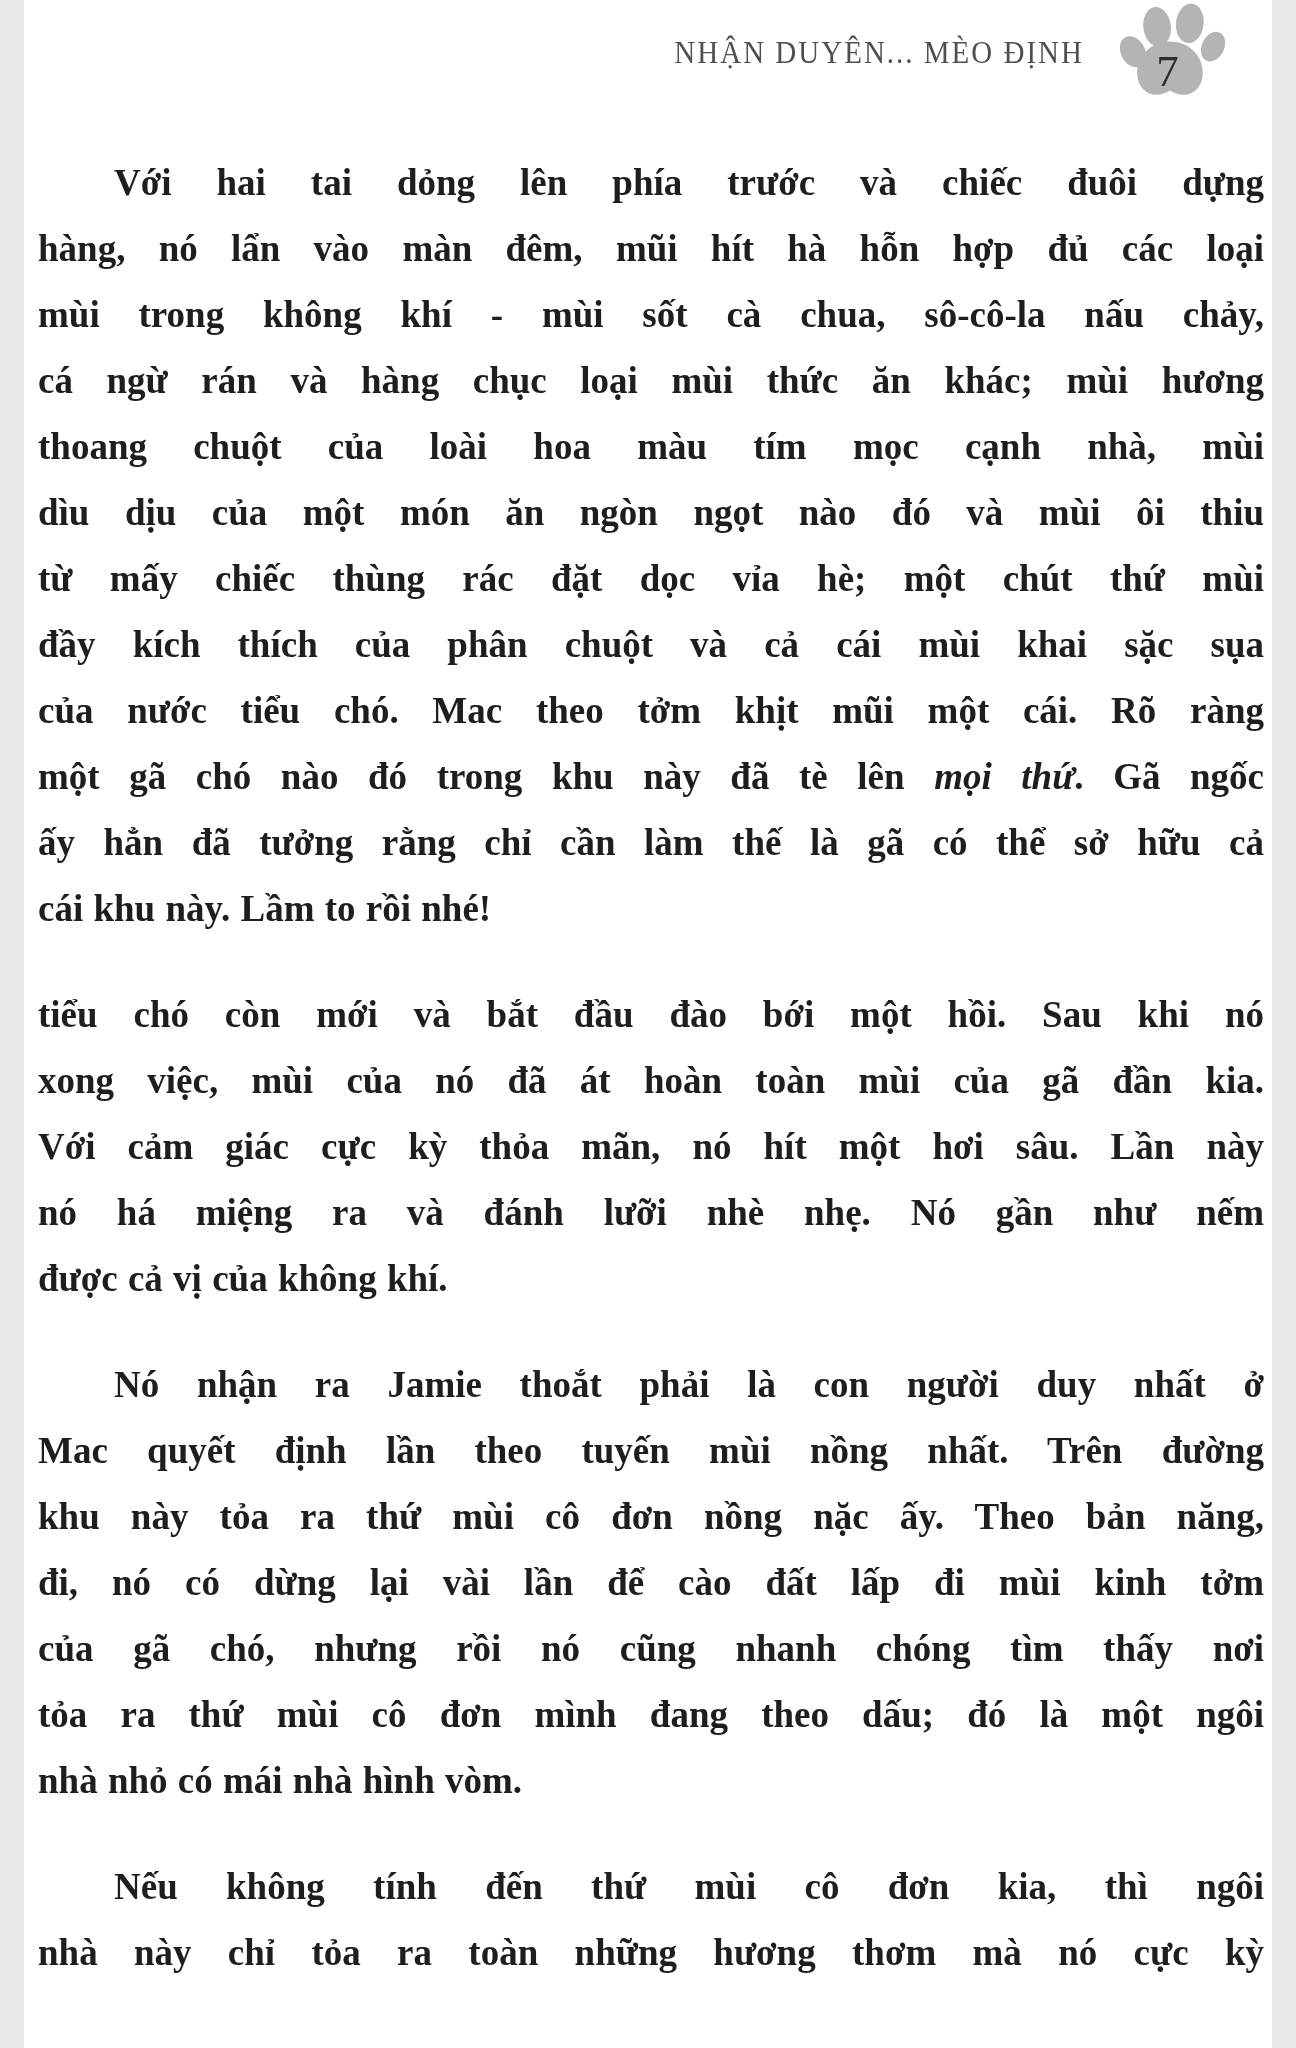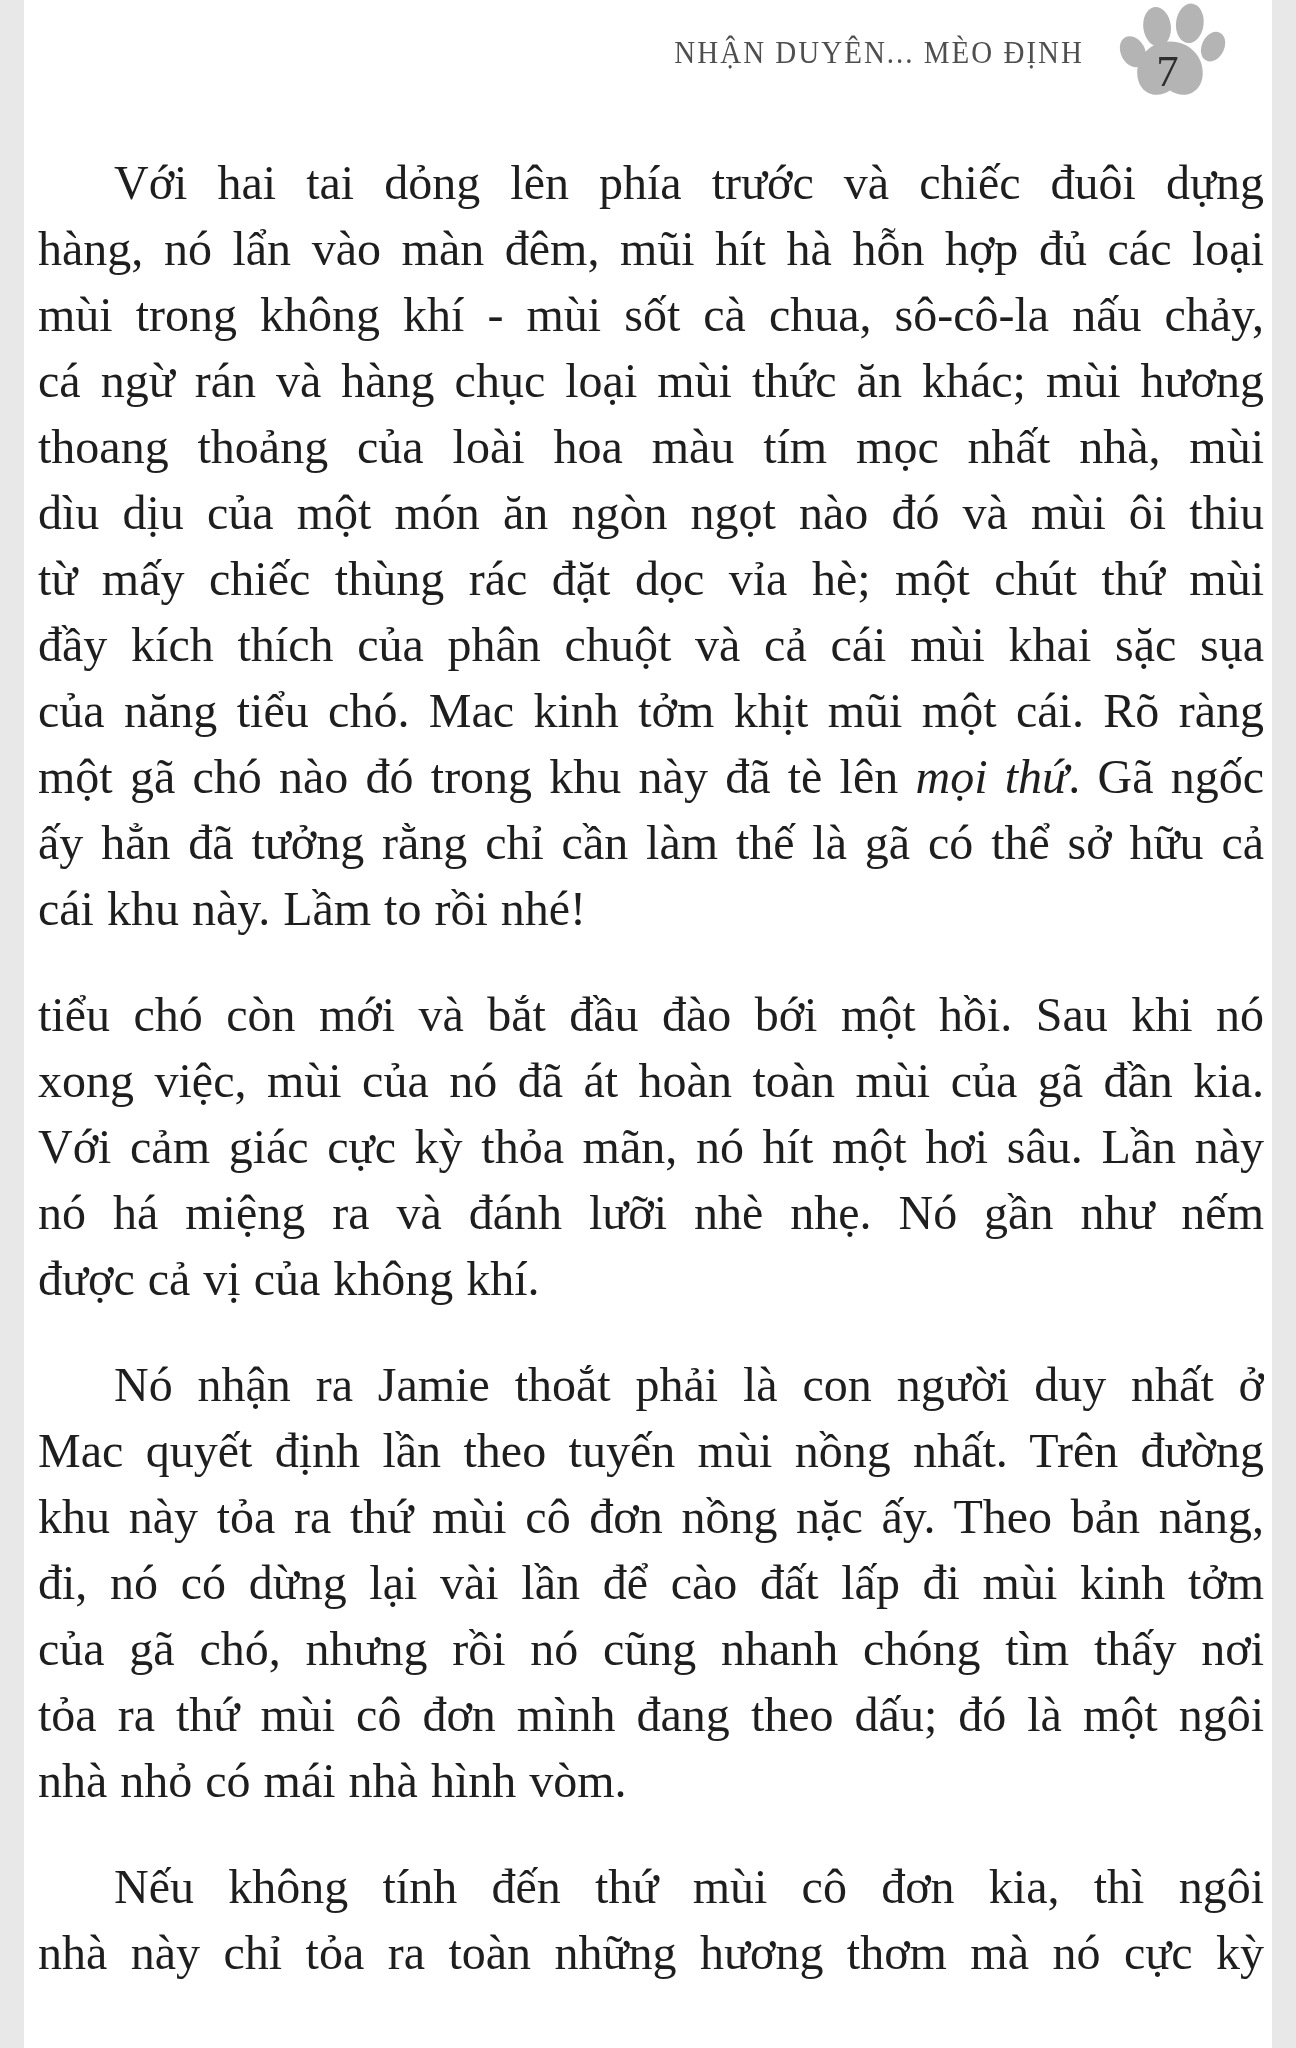--- a/index.html
+++ b/index.html
@@ -38,27 +38,28 @@
   
   .body-text{
     position:absolute;
     top:150px;
     left:14px;
     width:1226px;
   }
   .paragraph{margin:0;}
   .paragraph + .paragraph{margin-top:40px;}
   .line{
-    font-size:48px;
+    font-size:37px;
     line-height:66px;
     height:66px;
     overflow:hidden;
     text-align:justify;
     text-align-last:justify;
     word-spacing:1px;
+    font-weight:bold;
   }
   .line.indent{text-indent:76px;}
   .line.para-end{text-align-last:left;}
   .line em{font-style:italic;}
 </style>
 </head>
 <body>
 
 <div class="page">
 
@@ -82,25 +83,25 @@
     </svg>
   </div>
 
   <div class="body-text">
 
     <div class="paragraph">
       <div class="line indent">Với hai tai dỏng lên phía trước và chiếc đuôi dựng</div>
       <div class="line">hàng, nó lẩn vào màn đêm, mũi hít hà hỗn hợp đủ các loại</div>
       <div class="line">mùi trong không khí - mùi sốt cà chua, sô-cô-la nấu chảy,</div>
       <div class="line">cá ngừ rán và hàng chục loại mùi thức ăn khác; mùi hương</div>
-      <div class="line">thoang thoảng của loài hoa màu tím mọc nhất nhà, mùi</div>
+      <div class="line">thoang chuột của loài hoa màu tím mọc cạnh nhà, mùi</div>
       <div class="line">dìu dịu của một món ăn ngòn ngọt nào đó và mùi ôi thiu</div>
       <div class="line">từ mấy chiếc thùng rác đặt dọc vỉa hè; một chút thứ mùi</div>
       <div class="line">đầy kích thích của phân chuột và cả cái mùi khai sặc sụa</div>
-      <div class="line">của năng tiểu chó. Mac kinh tởm khịt mũi một cái. Rõ ràng</div>
+      <div class="line">của nước tiểu chó. Mac theo tởm khịt mũi một cái. Rõ ràng</div>
       <div class="line"><span>một gã chó nào đó trong khu này đã tè lên </span><em>mọi thứ</em><span>. Gã ngốc</span></div>
       <div class="line">ấy hẳn đã tưởng rằng chỉ cần làm thế là gã có thể sở hữu cả</div>
       <div class="line para-end">cái khu này. Lầm to rồi nhé!</div>
     </div>
 
     <div class="paragraph">
       <div class="line">tiểu chó còn mới và bắt đầu đào bới một hồi. Sau khi nó</div>
       <div class="line">xong việc, mùi của nó đã át hoàn toàn mùi của gã đần kia.</div>
       <div class="line">Với cảm giác cực kỳ thỏa mãn, nó hít một hơi sâu. Lần này</div>
       <div class="line">nó há miệng ra và đánh lưỡi nhè nhẹ. Nó gần như nếm</div>

